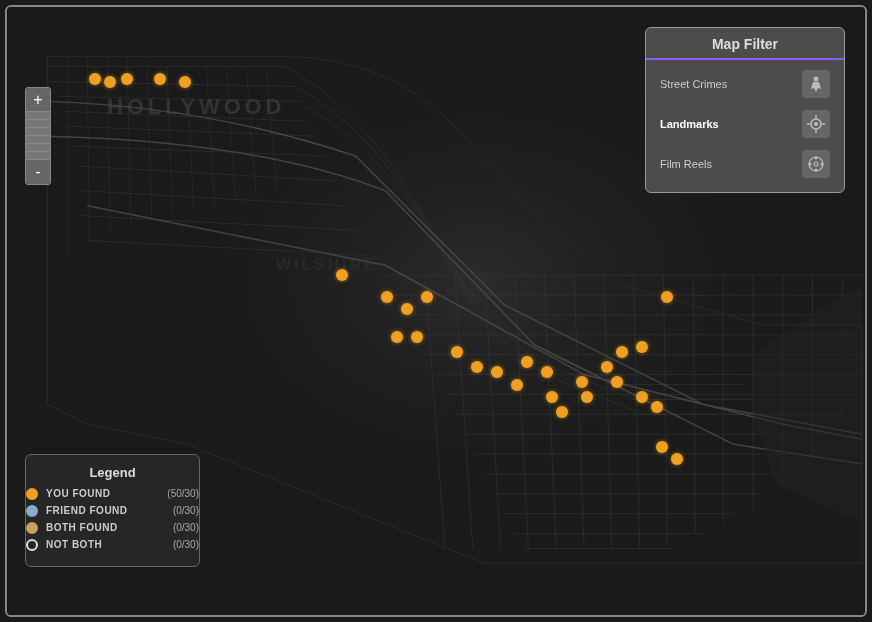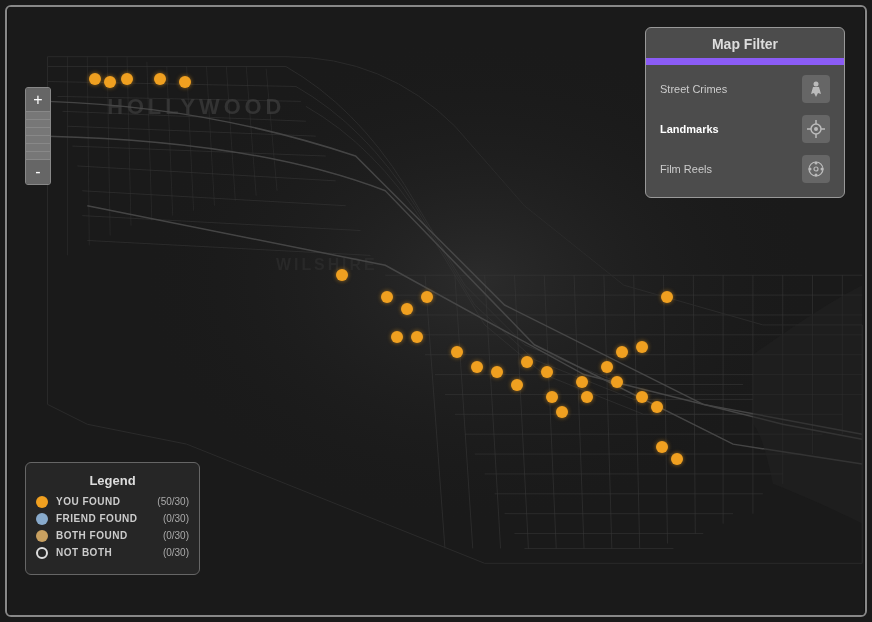--- a/index.html
+++ b/index.html
@@ -71,21 +71,21 @@
       border-radius: 6px;
       width: 200px;
       padding-bottom: 8px;
     }
     #map-filter-title {
       text-align: center;
       color: #ddd;
       font-size: 14px;
       font-weight: bold;
       padding: 8px 0 6px;
-      border-bottom: 7px solid #8b5cf6;
+      border-bottom: 2px solid #8b5cf6;
       margin-bottom: 4px;
     }
     .filter-item {
       display: flex;
       align-items: center;
       justify-content: space-between;
       padding: 6px 14px;
       cursor: pointer;
     }
     .filter-item.selected .filter-label {
@@ -103,26 +103,26 @@
       border-radius: 4px;
       display: flex;
       align-items: center;
       justify-content: center;
       font-size: 14px;
       color: #ccc;
     }
     
     #legend {
       position: absolute;
-      bottom: 40px;
+      bottom: 48px;
       left: 18px;
       background: rgba(40,40,40,0.9);
       border: 1px solid #666;
       border-radius: 6px;
-      padding: 10px 10px;
+      padding: 10px 0;
       min-width: 175px;
     }
     #legend-title {
       text-align: center;
       color: #ddd;
       font-size: 13px;
       font-weight: bold;
       margin-bottom: 8px;
     }
     .legend-item {

